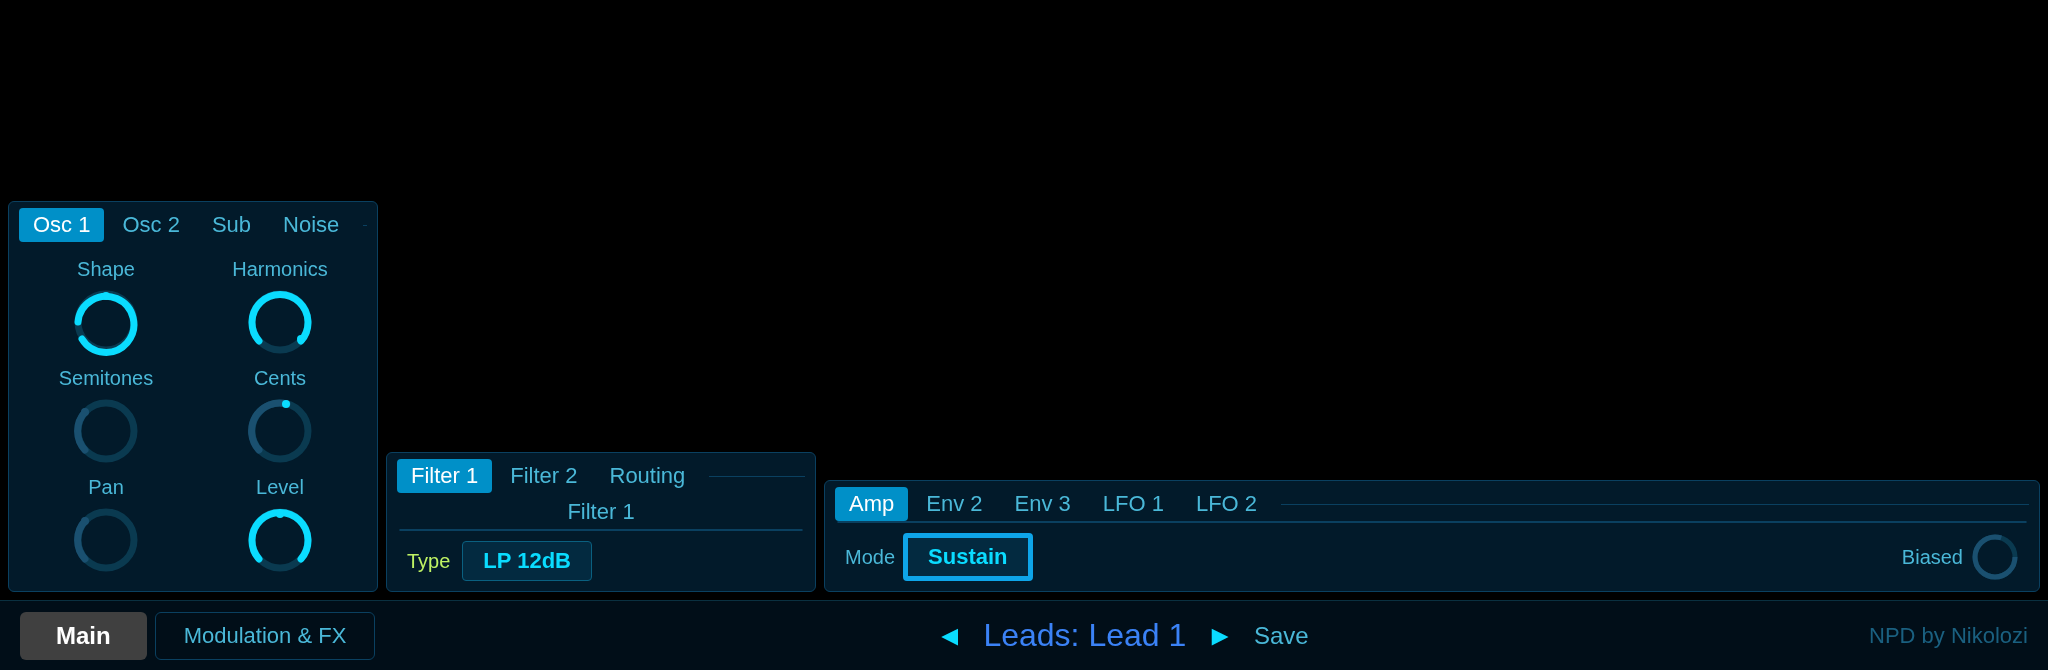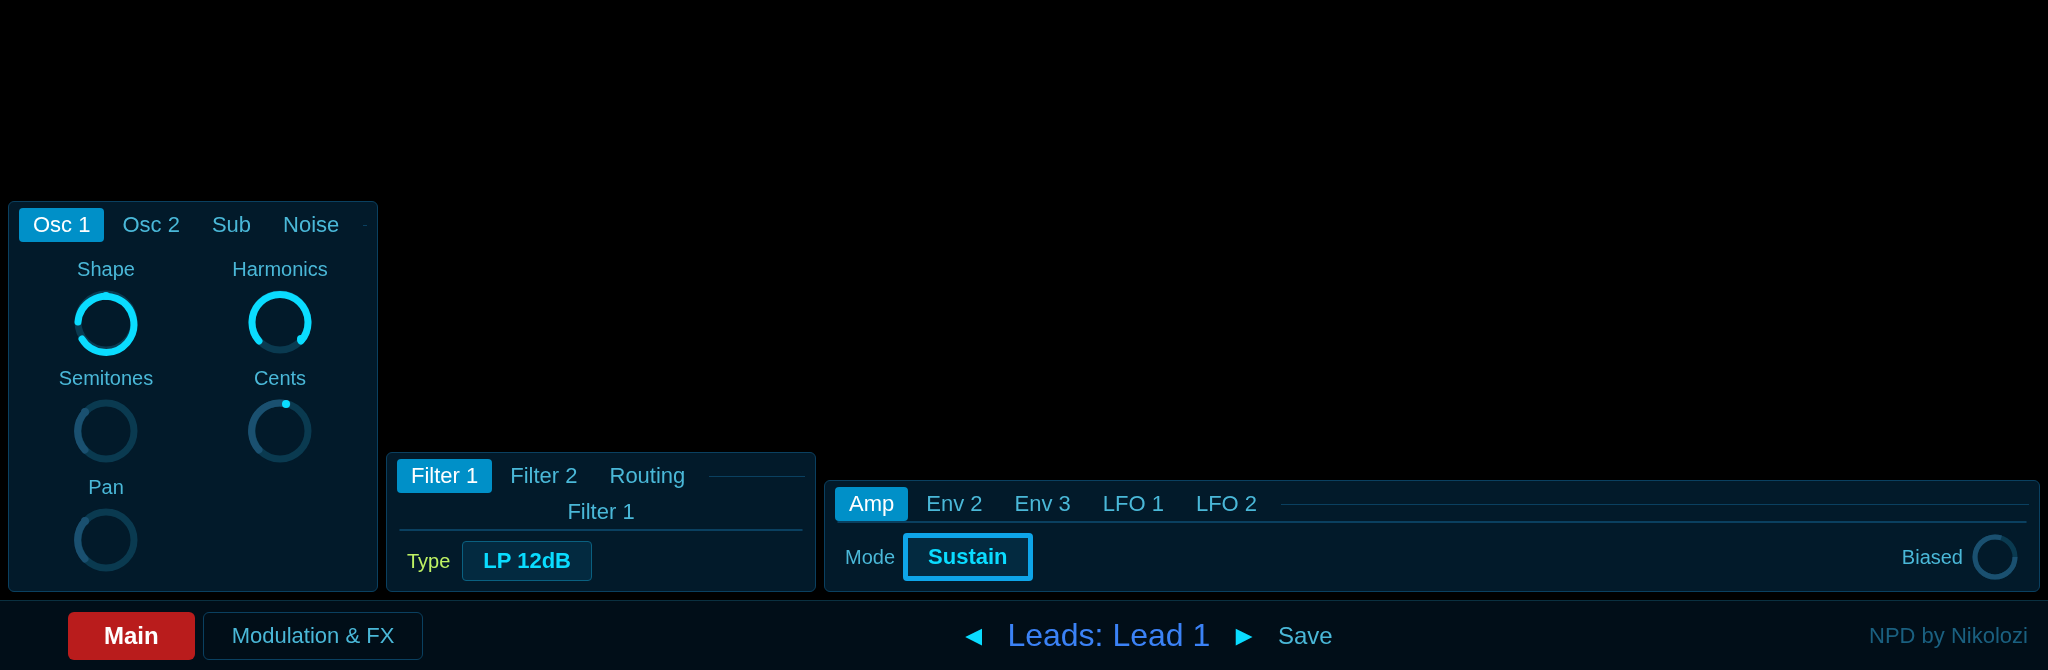--- a/index.html
+++ b/index.html
@@ -206,29 +206,28 @@
       background: #010e18;
       height: 70px;
       display: flex;
       align-items: center;
       padding: 0 20px;
       gap: 0;
       border-top: 1px solid #0a3040;
     }
 
     .bottom-main-btn {
-      background: #b91c1c;
+      background: #404040;
       border: none;
       border-radius: 6px;
       color: #fff;
       font-size: 24px;
       font-weight: bold;
       padding: 10px 36px;
       cursor: pointer;
-      margin-left: 48px;
     }
 
     .bottom-mod-btn {
       background: transparent;
       border: 1px solid #0a4060;
       border-radius: 6px;
       color: #4ab8d8;
       font-size: 22px;
       padding: 10px 28px;
       cursor: pointer;
@@ -380,20 +379,28 @@
 
       <div class="knob-group">
         <span class="knob-label">Pan</span>
         <svg class="knob-svg" viewBox="0 0 70 70">
           <circle cx="35" cy="35" r="28" fill="none" stroke="#0a3a50" stroke-width="7"></circle>
           <path d="M 14 54 a 28 28 0 0 1 0 -38" fill="none" stroke="#1a5070" stroke-width="7" stroke-linecap="round"></path>
           <circle cx="14" cy="16" r="4" fill="#1a5070"></circle>
         </svg>
       </div>
 
+      <div class="knob-group">
+        <span class="knob-label">Level</span>
+        <svg class="knob-svg" viewBox="0 0 70 70">
+          <circle cx="35" cy="35" r="28" fill="none" stroke="#0a3a50" stroke-width="7"></circle>
+          <path d="M 14 54 a 28 28 0 1 1 42 0" fill="none" stroke="#0adcff" stroke-width="7" stroke-linecap="round"></path>
+          <circle cx="35" cy="9" r="4" fill="#0adcff"></circle>
+        </svg>
+      </div>
     </div>
   </div>
 
   <div class="panel filter-panel">
     <div class="panel-tabs">
       <button class="tab active">Filter 1</button>
       <button class="tab">Filter 2</button>
       <button class="tab">Routing</button>
       <div class="tab-line"></div>
     </div>

